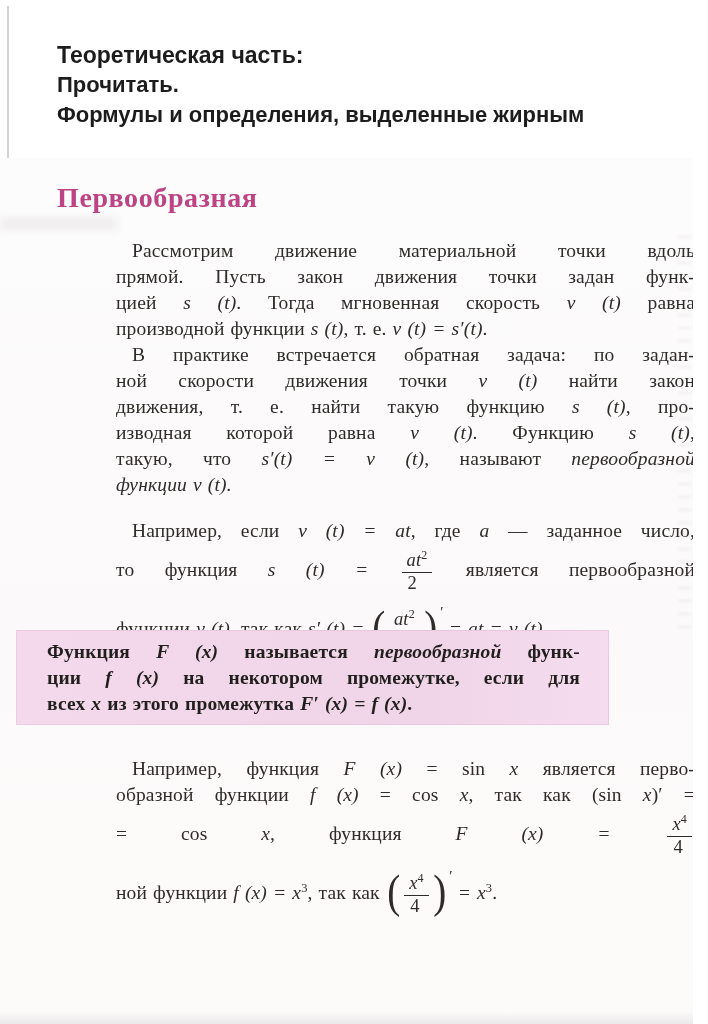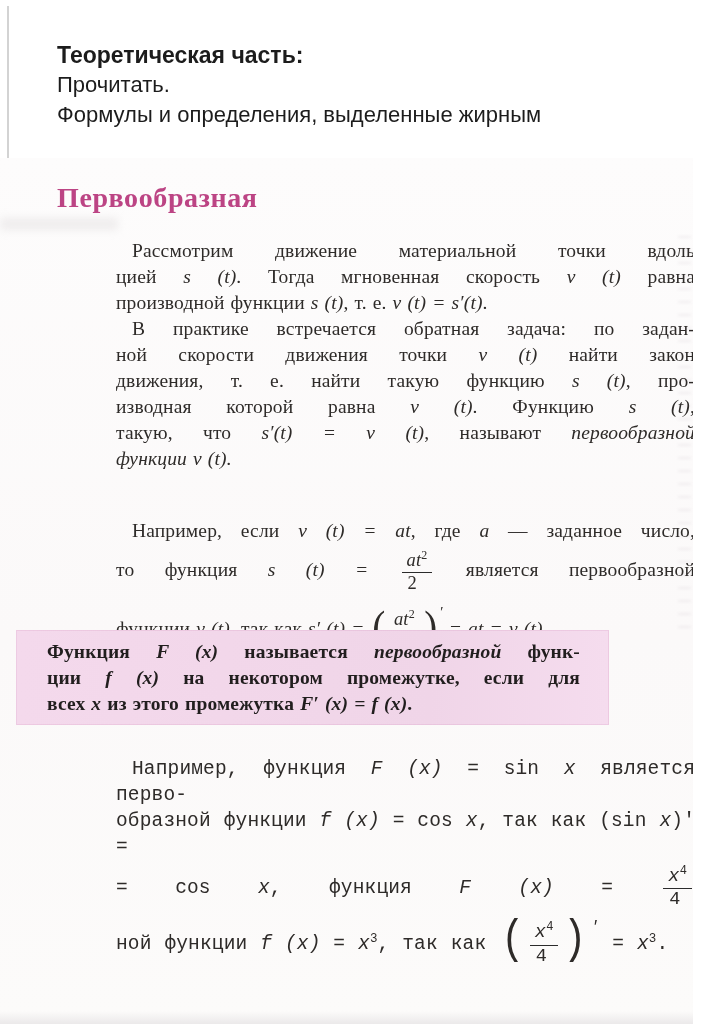--- a/index.html
+++ b/index.html
@@ -4,41 +4,41 @@
 <style>
   html,body{margin:0;padding:0;background:#ffffff;}
   .page{position:relative;width:693px;height:1024px;background:#ffffff;overflow:hidden;
         font-family:"Liberation Serif",serif;color:#2e2b29;}
   .left-line{position:absolute;left:7px;top:6px;width:2px;height:1010px;background:#cbcbcb;opacity:.85;}
 
   
   .header{position:absolute;left:57px;top:40px;width:600px;
           font-family:"Liberation Sans",sans-serif;color:#1c1c1c;line-height:30px;}
   .h-title{font-size:23px;font-weight:700;}
-  .h-line{font-size:22px;font-weight:400;}
+  .h-line{font-size:22px;font-weight:700;}
 
   
   .scan{position:absolute;left:0;top:158px;right:0;bottom:0;
         background:linear-gradient(180deg,#fdfcfc 0%,#fbf9f9 55%,#fcfbfa 100%);}
   .smudge{position:absolute;left:0;top:60px;width:118px;height:12px;background:#e3e0e1;
           filter:blur(4px);opacity:.55;}
   .ghost{position:absolute;right:2px;top:78px;width:13px;height:392px;opacity:.10;
          background:repeating-linear-gradient(180deg,#8d8190 0 2px,transparent 2px 13px);
          filter:blur(1.5px);}
   .bottom-edge{position:absolute;left:0;right:0;bottom:0;height:13px;
                background:linear-gradient(180deg,rgba(236,234,235,0),#ebe9ea);}
 
   .book-title{position:absolute;left:57px;top:24px;margin:0;font-size:28px;font-weight:700;
               color:#bc4484;letter-spacing:.6px;}
 
   .tblock{position:absolute;left:104px;width:579px;font-size:19.5px;line-height:26px;
           letter-spacing:.15px;word-spacing:1px;margin-left:12px;}
   .p12{top:80px;}
   .p3{top:360px;}
-  .p4{top:598px;font-family:Liberation Mono, monospace;}
+  .p4{top:598px;}
 
   .ln{text-align:justify;text-align-last:justify;}
   .ln.last{text-align-last:left;}
   .ln.ind{text-indent:16px;}
   .ln.fr{margin:5px 0;}
 
   .m{font-style:italic;}
   .sp{font-size:12.5px;font-style:normal;}
 
   .frac{display:inline-block;vertical-align:middle;text-align:center;margin:0 3px;
@@ -69,20 +69,21 @@
     <div class="h-line">Прочитать.</div>
     <div class="h-line">Формулы и определения, выделенные жирным</div>
   </div>
 
   <div class="scan">
     <div class="smudge"></div>
     <h2 class="book-title">Первообразная</h2>
 
     <div class="tblock p12">
       <div class="ln ind"><span>Рассмотрим движение материальной точки вдоль</span></div>
+      <div class="ln"><span>прямой. Пусть закон движения точки задан функ-</span></div>
       <div class="ln"><span>цией </span><span class="m">s (t)</span><span>. Тогда мгновенная скорость </span><span class="m">v (t)</span><span> равна</span></div>
       <div class="ln last"><span>производной функции </span><span class="m">s (t)</span><span>, т. е. </span><span class="m">v (t) = s′(t)</span><span>.</span></div>
 
       <div class="ln ind"><span>В практике встречается обратная задача: по задан-</span></div>
       <div class="ln"><span>ной скорости движения точки </span><span class="m">v (t)</span><span> найти закон</span></div>
       <div class="ln"><span>движения, т. е. найти такую функцию </span><span class="m">s (t)</span><span>, про-</span></div>
       <div class="ln"><span>изводная которой равна </span><span class="m">v (t)</span><span>. Функцию </span><span class="m">s (t)</span><span>,</span></div>
       <div class="ln"><span>такую, что </span><span class="m">s′(t) = v (t)</span><span>, называют </span><span class="m">первообразной</span></div>
       <div class="ln last"><span class="m">функции v (t).</span></div>
     </div>

